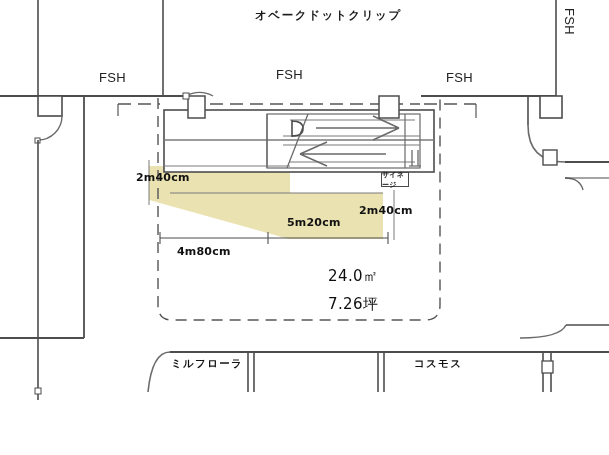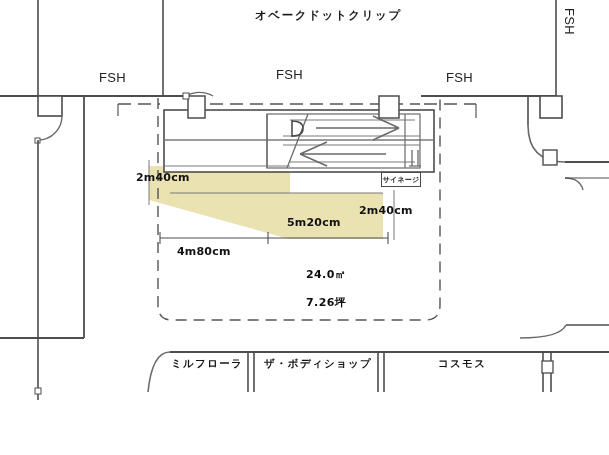--- a/index.html
+++ b/index.html
@@ -57,24 +57,25 @@
   }
   .lbl-dim {
     font-family: "DejaVu Sans", sans-serif;
     font-size: 11px;
     font-weight: 700;
     color: #111111;
     letter-spacing: 0.2px;
   }
   .lbl-area {
     font-family: "DejaVu Sans", sans-serif;
-    font-size: 11px;
-    font-weight: 700;
+    font-size: 15px;
+    font-weight: 400;
     color: #0d0d0d;
     letter-spacing: 0.4px;
+    margin-left: 22px;
   }
   .lbl-tenant-bottom {
     font-family: "DejaVu Sans", sans-serif;
     font-size: 10.5px;
     font-weight: 700;
     letter-spacing: 1.3px;
     color: #111111;
   }
   .lbl-signage {
     font-family: "DejaVu Sans", sans-serif;
@@ -204,21 +205,20 @@
   <div class="txt lbl-fsh-vert" style="left:576px; top:8px;">FSH</div>
 
   <div class="txt lbl-dim" style="left:136px; top:172px;">2m40cm</div>
   <div class="txt lbl-dim" style="left:359px; top:205px;">2m40cm</div>
   <div class="txt lbl-dim" style="left:177px; top:246px;">4m80cm</div>
   <div class="txt lbl-dim" style="left:287px; top:217px;">5m20cm</div>
 
   <div class="txt lbl-area" style="left:306px; top:269px;">24.0㎡</div>
   <div class="txt lbl-area" style="left:306px; top:297px;">7.26坪</div>
 
-  <div class="signage-box" style="left:381px; top:172px; width:40px; height:15px;">
+  <div class="signage-box" style="left:381px; top:172px; width:28px; height:15px;">
     <span class="lbl-signage">サイネージ</span>
   </div>
 
   <div class="txt lbl-tenant-bottom" style="left:171px; top:358px;">ミルフローラ</div>
-  <div class="txt lbl-tenant-bottom" style="left:264px; top:358px;">ザ・ボディショップ</div>
-  <div class="txt lbl-tenant-bottom" style="left:438px; top:358px;">コスモス</div>
+  <div class="txt lbl-tenant-bottom" style="left:414px; top:358px;">コスモス</div>
 
 </div>
 
 </body></html>

